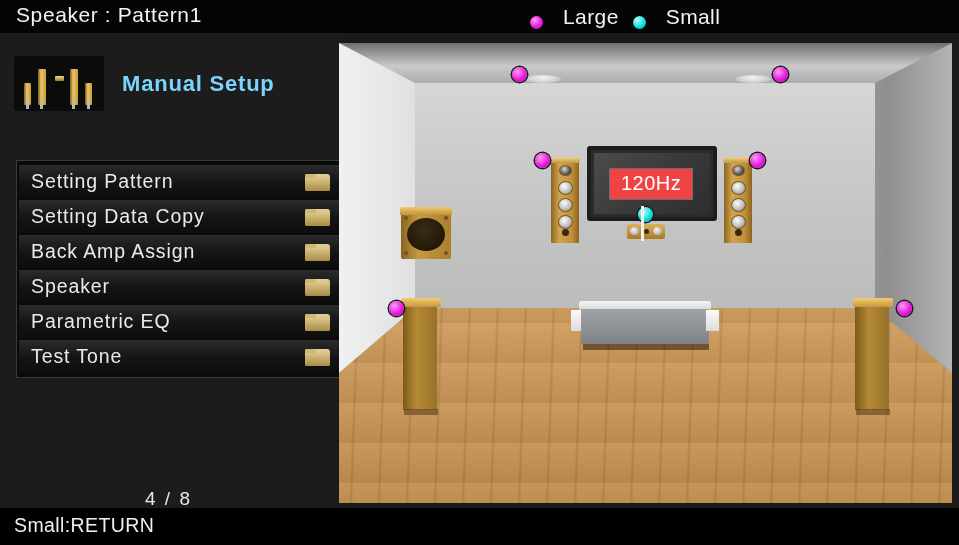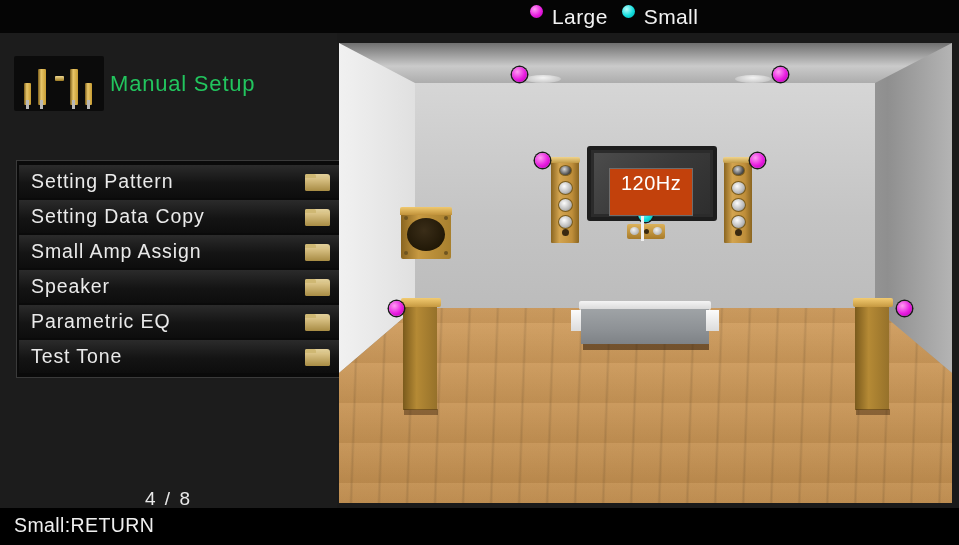--- a/index.html
+++ b/index.html
@@ -36,22 +36,22 @@
   #legend {
     position: absolute;
     left: 530px; top: 4px;
     display: flex;
     align-items: center;
     gap: 14px;
     height: 26px;
   }
   .legend-item {
     display: flex;
-    align-items: flex-start;
-    gap: 9px;
+    align-items: flex-end;
+    gap: 20px;
   }
   .legend-dot {
     width: 13px; height: 13px;
     border-radius: 50%;
     display: block;
   }
   .legend-label {
     font-size: 21px;
     color: #f2f2f2;
     letter-spacing: 0.4px;
@@ -92,24 +92,25 @@
   }
   .sp-dash {
     position: absolute;
     left: 41px; top: 20px;
     width: 9px; height: 5px;
     background: linear-gradient(to bottom, #f0d890, #9c7a22);
     border-radius: 1px;
   }
   #setup-title {
     font-size: 22px;
-    color: #22c55e;
-    margin-left: 6px;
+    color: #7dd3fc;
+    margin-left: 18px;
     letter-spacing: 0.8px;
     white-space: nowrap;
+    font-weight: bold;
   }
 
   
   #menu {
     position: absolute;
     left: 16px; top: 127px;
     width: 326px;
     background: #0a0a0a;
     border: 1px solid #3a3a3a;
     padding: 2px 0;
@@ -250,22 +251,22 @@
     box-sizing: border-box;
   }
   #tv-screen {
     position: absolute;
     left: 3px; top: 3px; right: 3px; bottom: 3px;
     background: linear-gradient(135deg, #4c4c4c, #3a3a3a 50%, #2e2e2e);
   }
   #freq-badge {
     position: absolute;
     left: 270px; top: 125px;
-    padding: 3px 11px 20px 11px;
-    background: #c2410c;
+    padding: 3px 11px 4px 11px;
+    background: #ef4444;
     border: 1px solid #6d6d6d;
     font-size: 20px;
     color: #ffffff;
     letter-spacing: 0.5px;
     white-space: nowrap;
   }
   #freq-leader {
     position: absolute;
     left: 302px; top: 163px;
     width: 3px; height: 35px;
@@ -429,20 +430,21 @@
   .marker.small {
     background: radial-gradient(circle at 36% 32%, #b8fdfb, #12dede 55%, #01a9a9);
   }
 </style>
 </head>
 <body>
 
 <div id="screen">
 
   <div id="topbar">
+    <div id="speaker-title">Speaker : Pattern1</div>
 
     <div id="legend">
       <div class="legend-item">
         <span class="legend-dot" style="background:radial-gradient(circle at 36% 32%,#ff9cf2,#e81ce0 55%,#b000ab)"></span>
         <span class="legend-label">Large</span>
       </div>
       <div class="legend-item">
         <span class="legend-dot" style="background:radial-gradient(circle at 36% 32%,#b8fdfb,#12dede 55%,#01a9a9)"></span>
         <span class="legend-label">Small</span>
       </div>
@@ -480,21 +482,21 @@
       <div class="menu-item">
         <span class="menu-label">Setting Data Copy</span>
         <span class="folder-icon">
           <span class="folder-back"></span>
             <span class="folder-tab"></span>
             <span class="folder-front"></span>
         </span>
       </div>
 
       <div class="menu-item">
-        <span class="menu-label">Small Amp Assign</span>
+        <span class="menu-label">Back Amp Assign</span>
         <span class="folder-icon">
           <span class="folder-back"></span>
             <span class="folder-tab"></span>
             <span class="folder-front"></span>
         </span>
       </div>
 
 
       <div class="menu-item">
         <span class="menu-label">Speaker</span>

